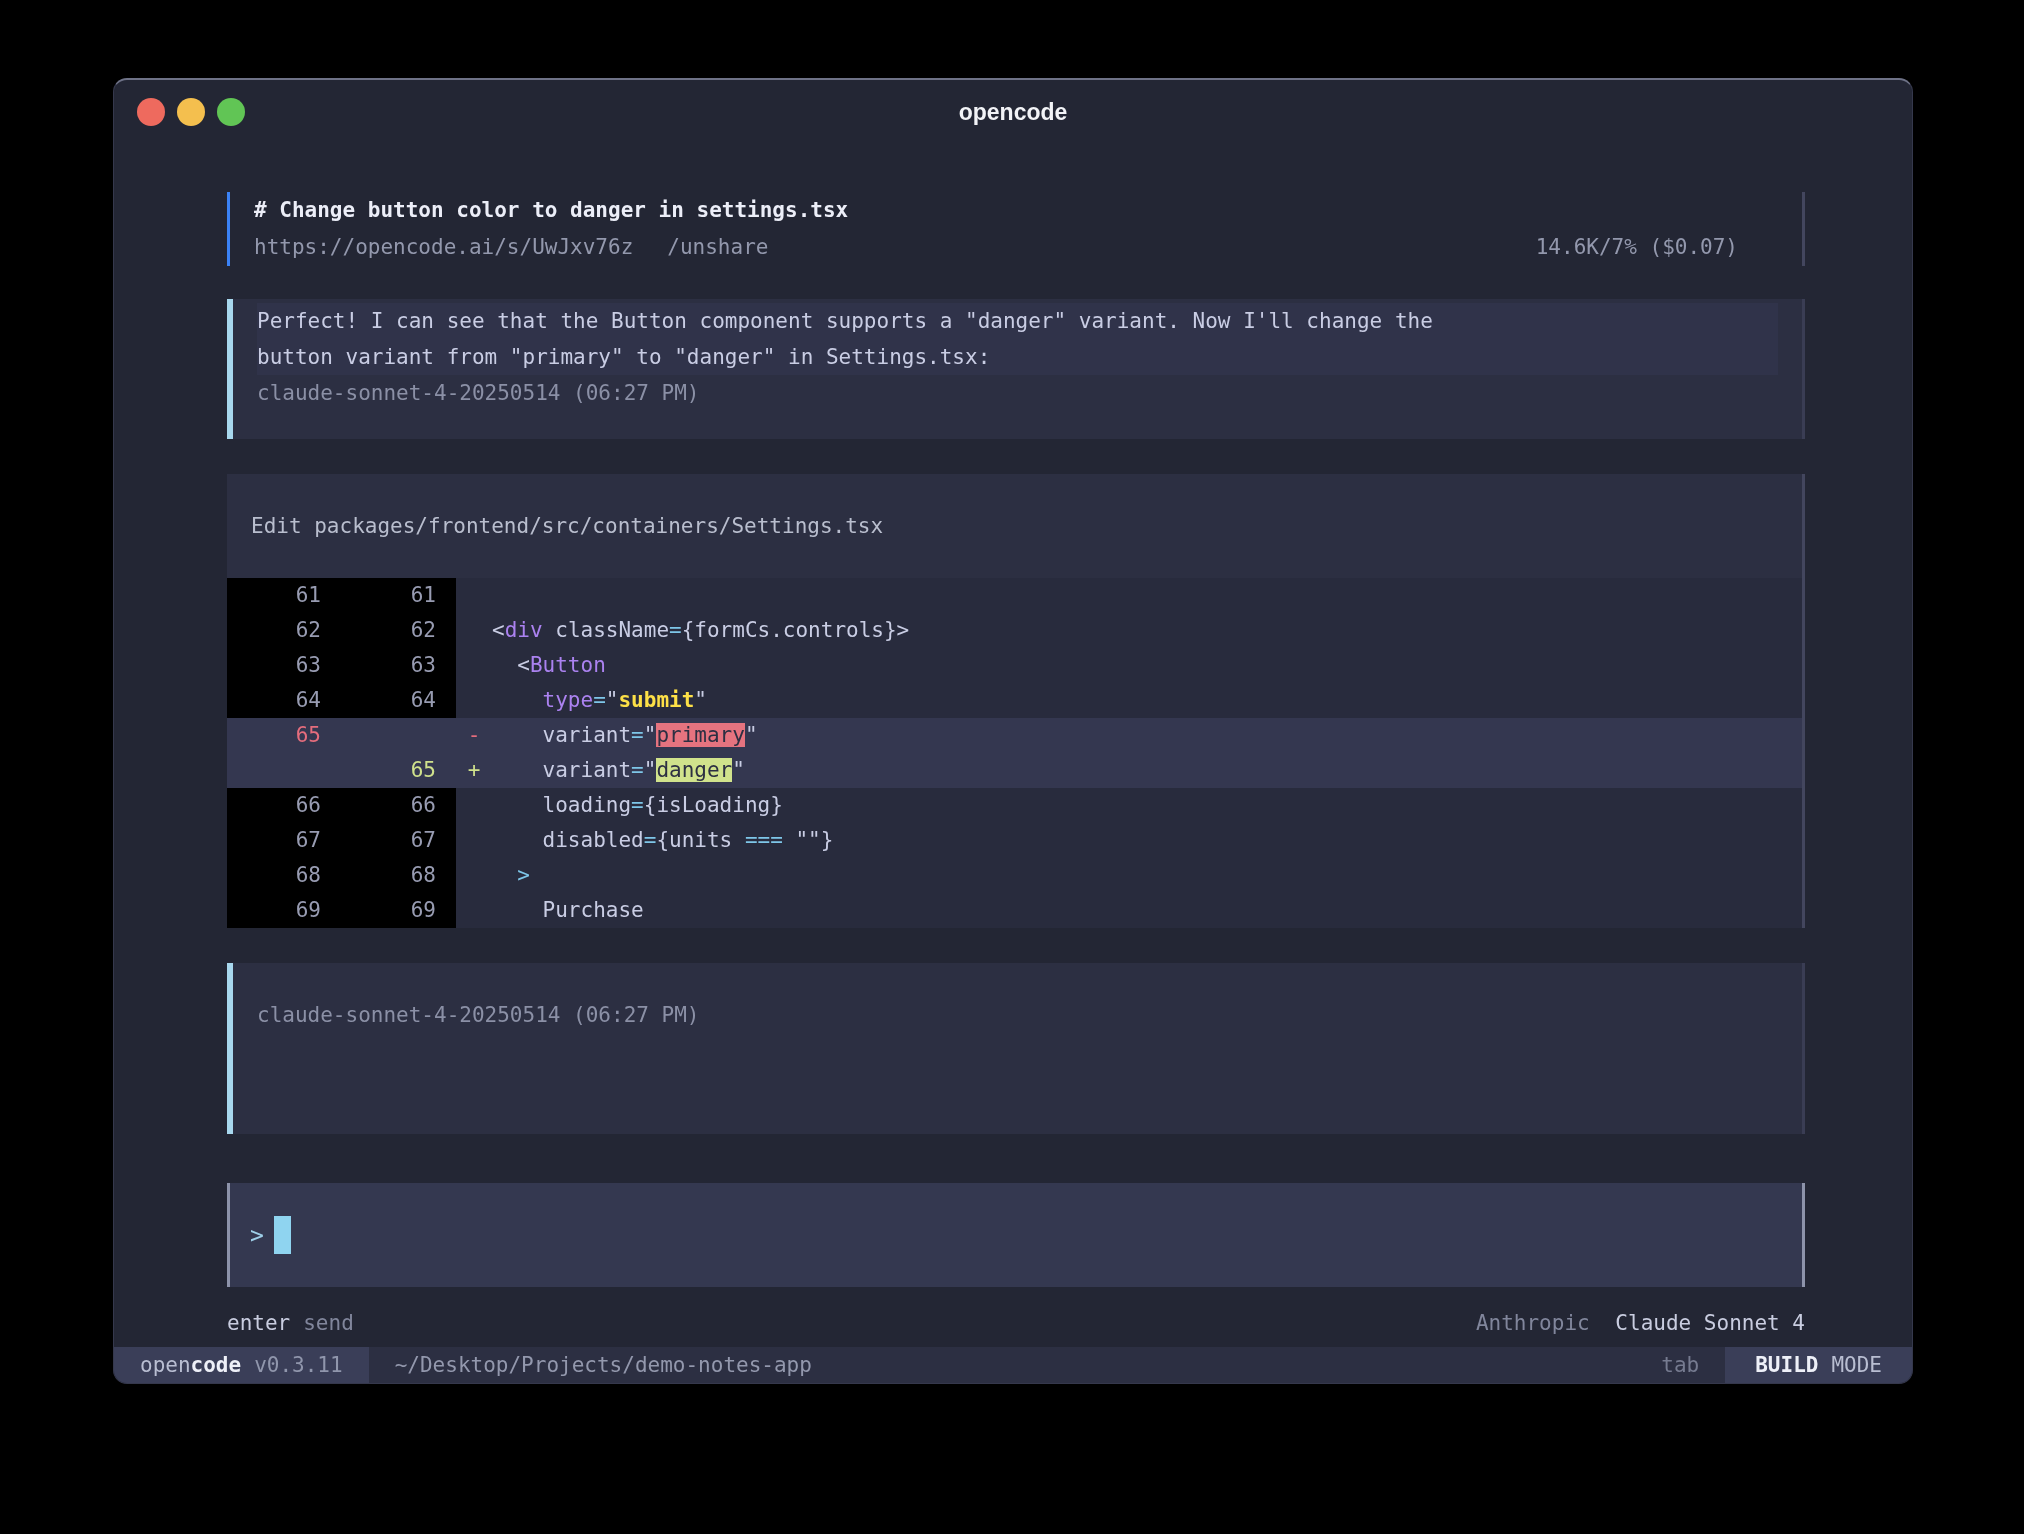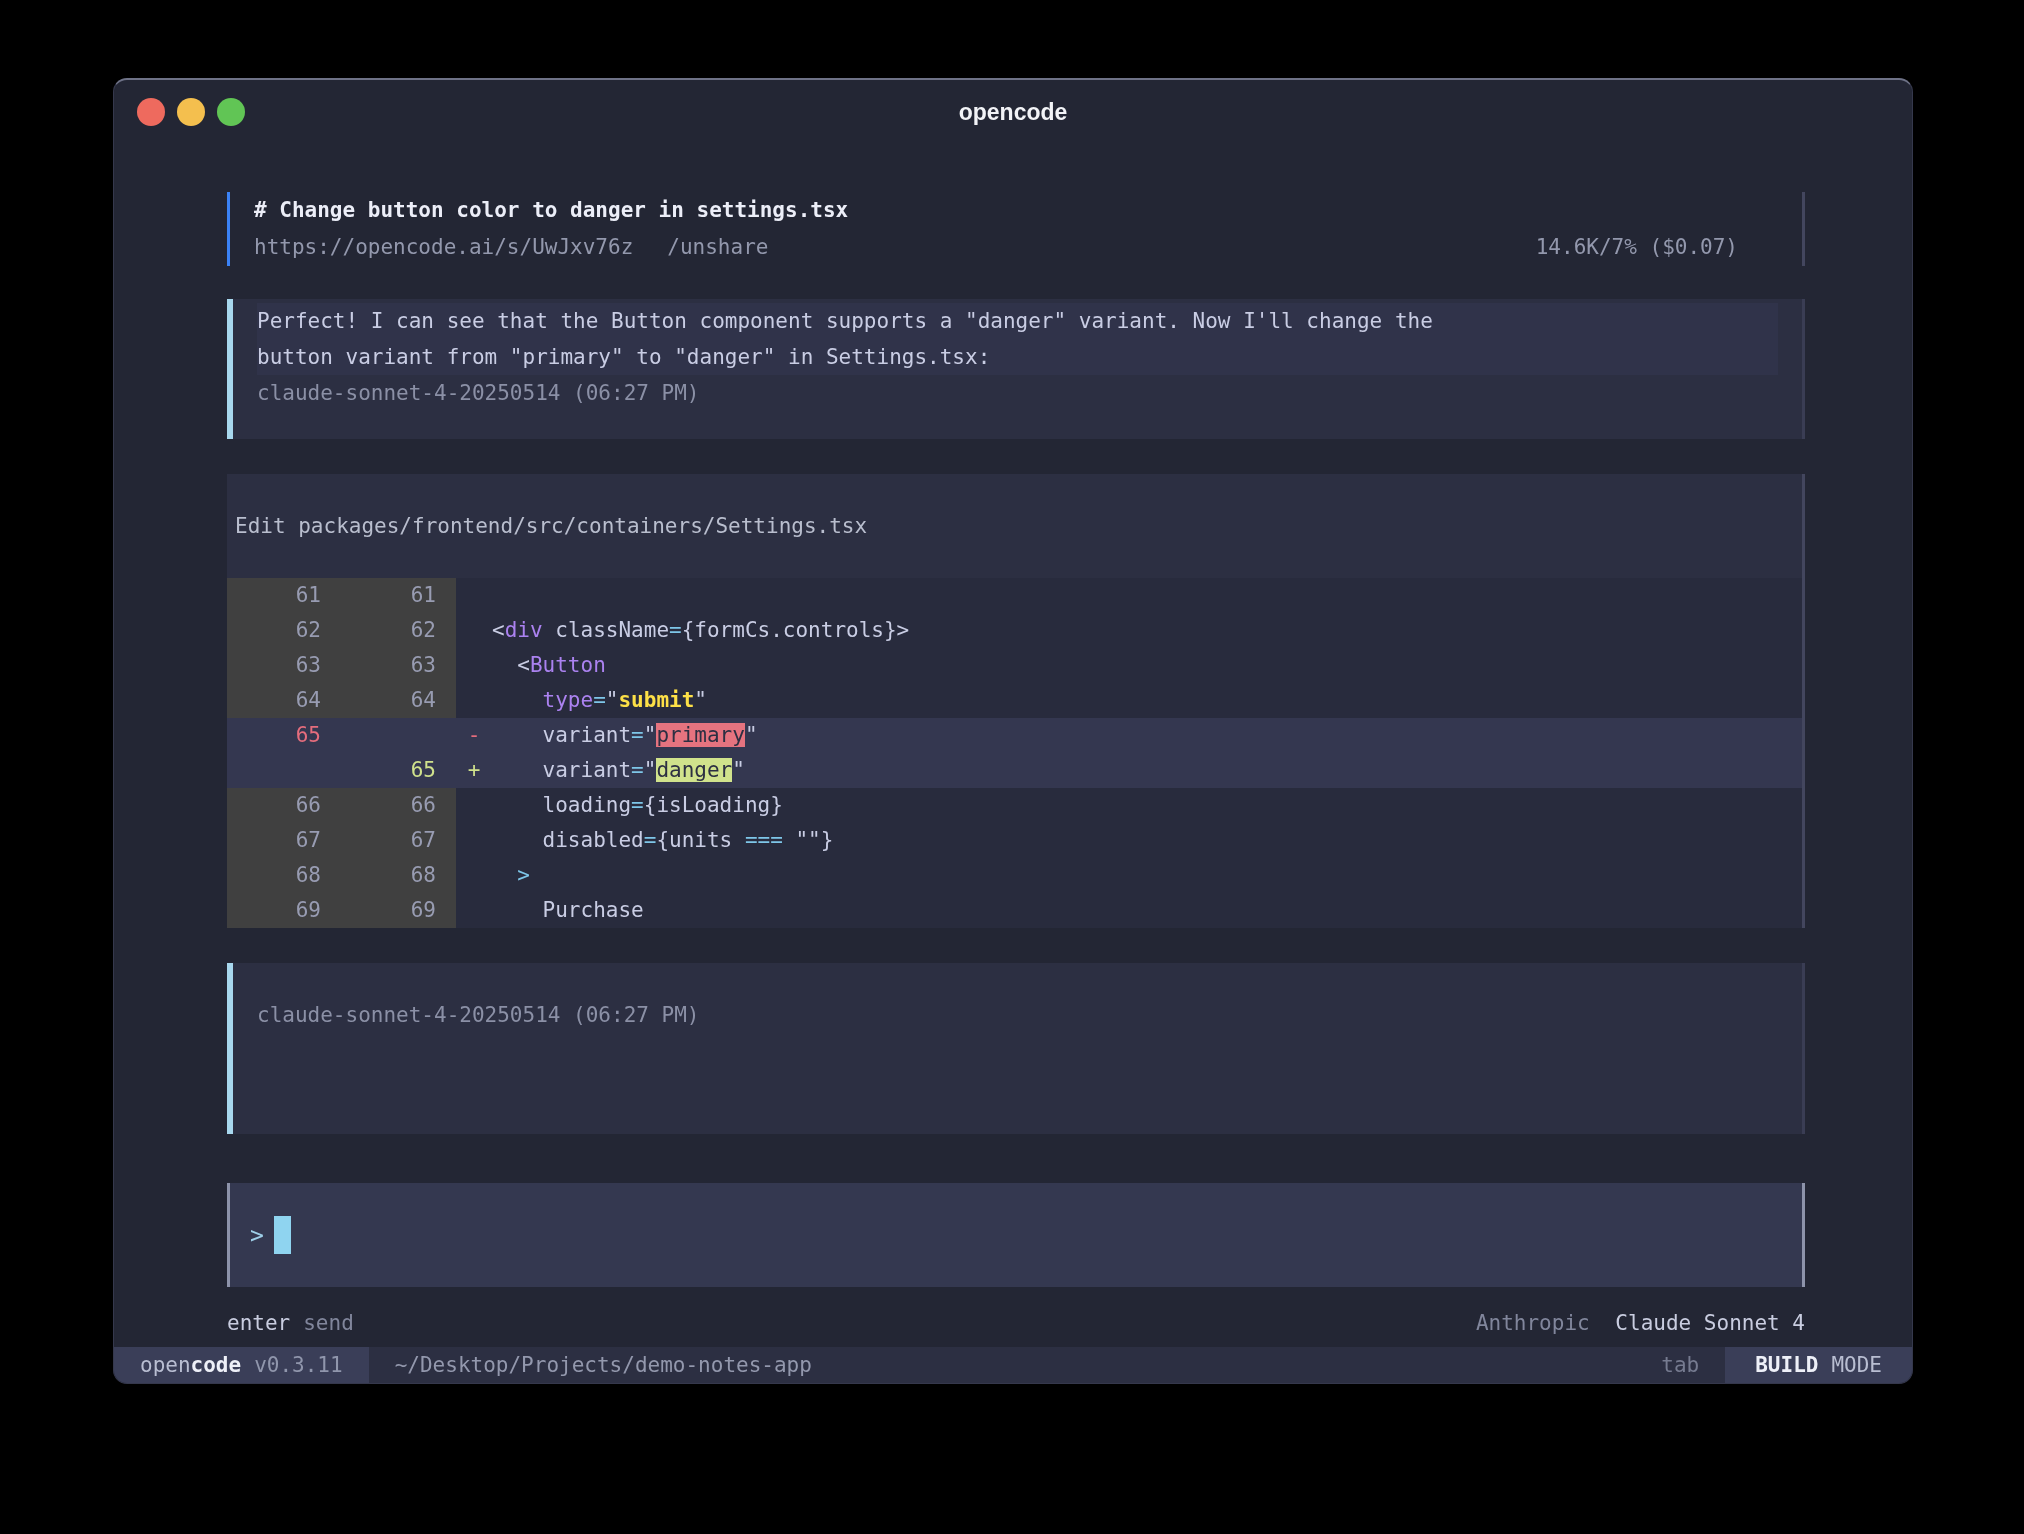--- a/index.html
+++ b/index.html
@@ -50,26 +50,26 @@
   .msg1 { top:219px; height:140px; }
   .msg2 { top:883px; height:171px; padding-top:34px; }
   .md { background:#30334a; }
   .mline { font-size:21px; line-height:36px; color:#c9cde4; white-space:pre; }
   .meta { font-size:21px; line-height:36px; color:#8b90a6; }
 
   
   .edit-block { top:394px; height:454px; border-right:3px solid #43465e; }
   .edit-header {
     height:104px; background:#2c2f42; display:flex; align-items:center;
-    padding-left:8px; font-size:21px; color:#b9bece;
+    padding-left:24px; font-size:21px; color:#b9bece;
   }
   .diff { background:#282b3d; height:350px; }
   .drow { display:flex; align-items:stretch; height:35px; font-size:21px; }
   .dnum {
-    width:114px; text-align:right; padding-right:20px; background:#404040;
+    width:114px; text-align:right; padding-right:20px; background:#000000;
     color:#989cb2; line-height:35px; flex:none;
   }
   .dnum.new { width:115px; }
   .dmark { width:36px; text-align:center; line-height:35px; flex:none; }
   .dcode { font-family:inherit; font-size:21px; line-height:35px; white-space:pre; }
   .drow.del, .drow.add { background:#343750; }
   .drow.del .dnum, .drow.add .dnum { background:transparent; }
   .drow.del .dnum.old { color:#e56d7d; }
   .drow.add .dnum.new { color:#d0e28c; }
   .drow.del .dmark { color:#e56d7d; }

